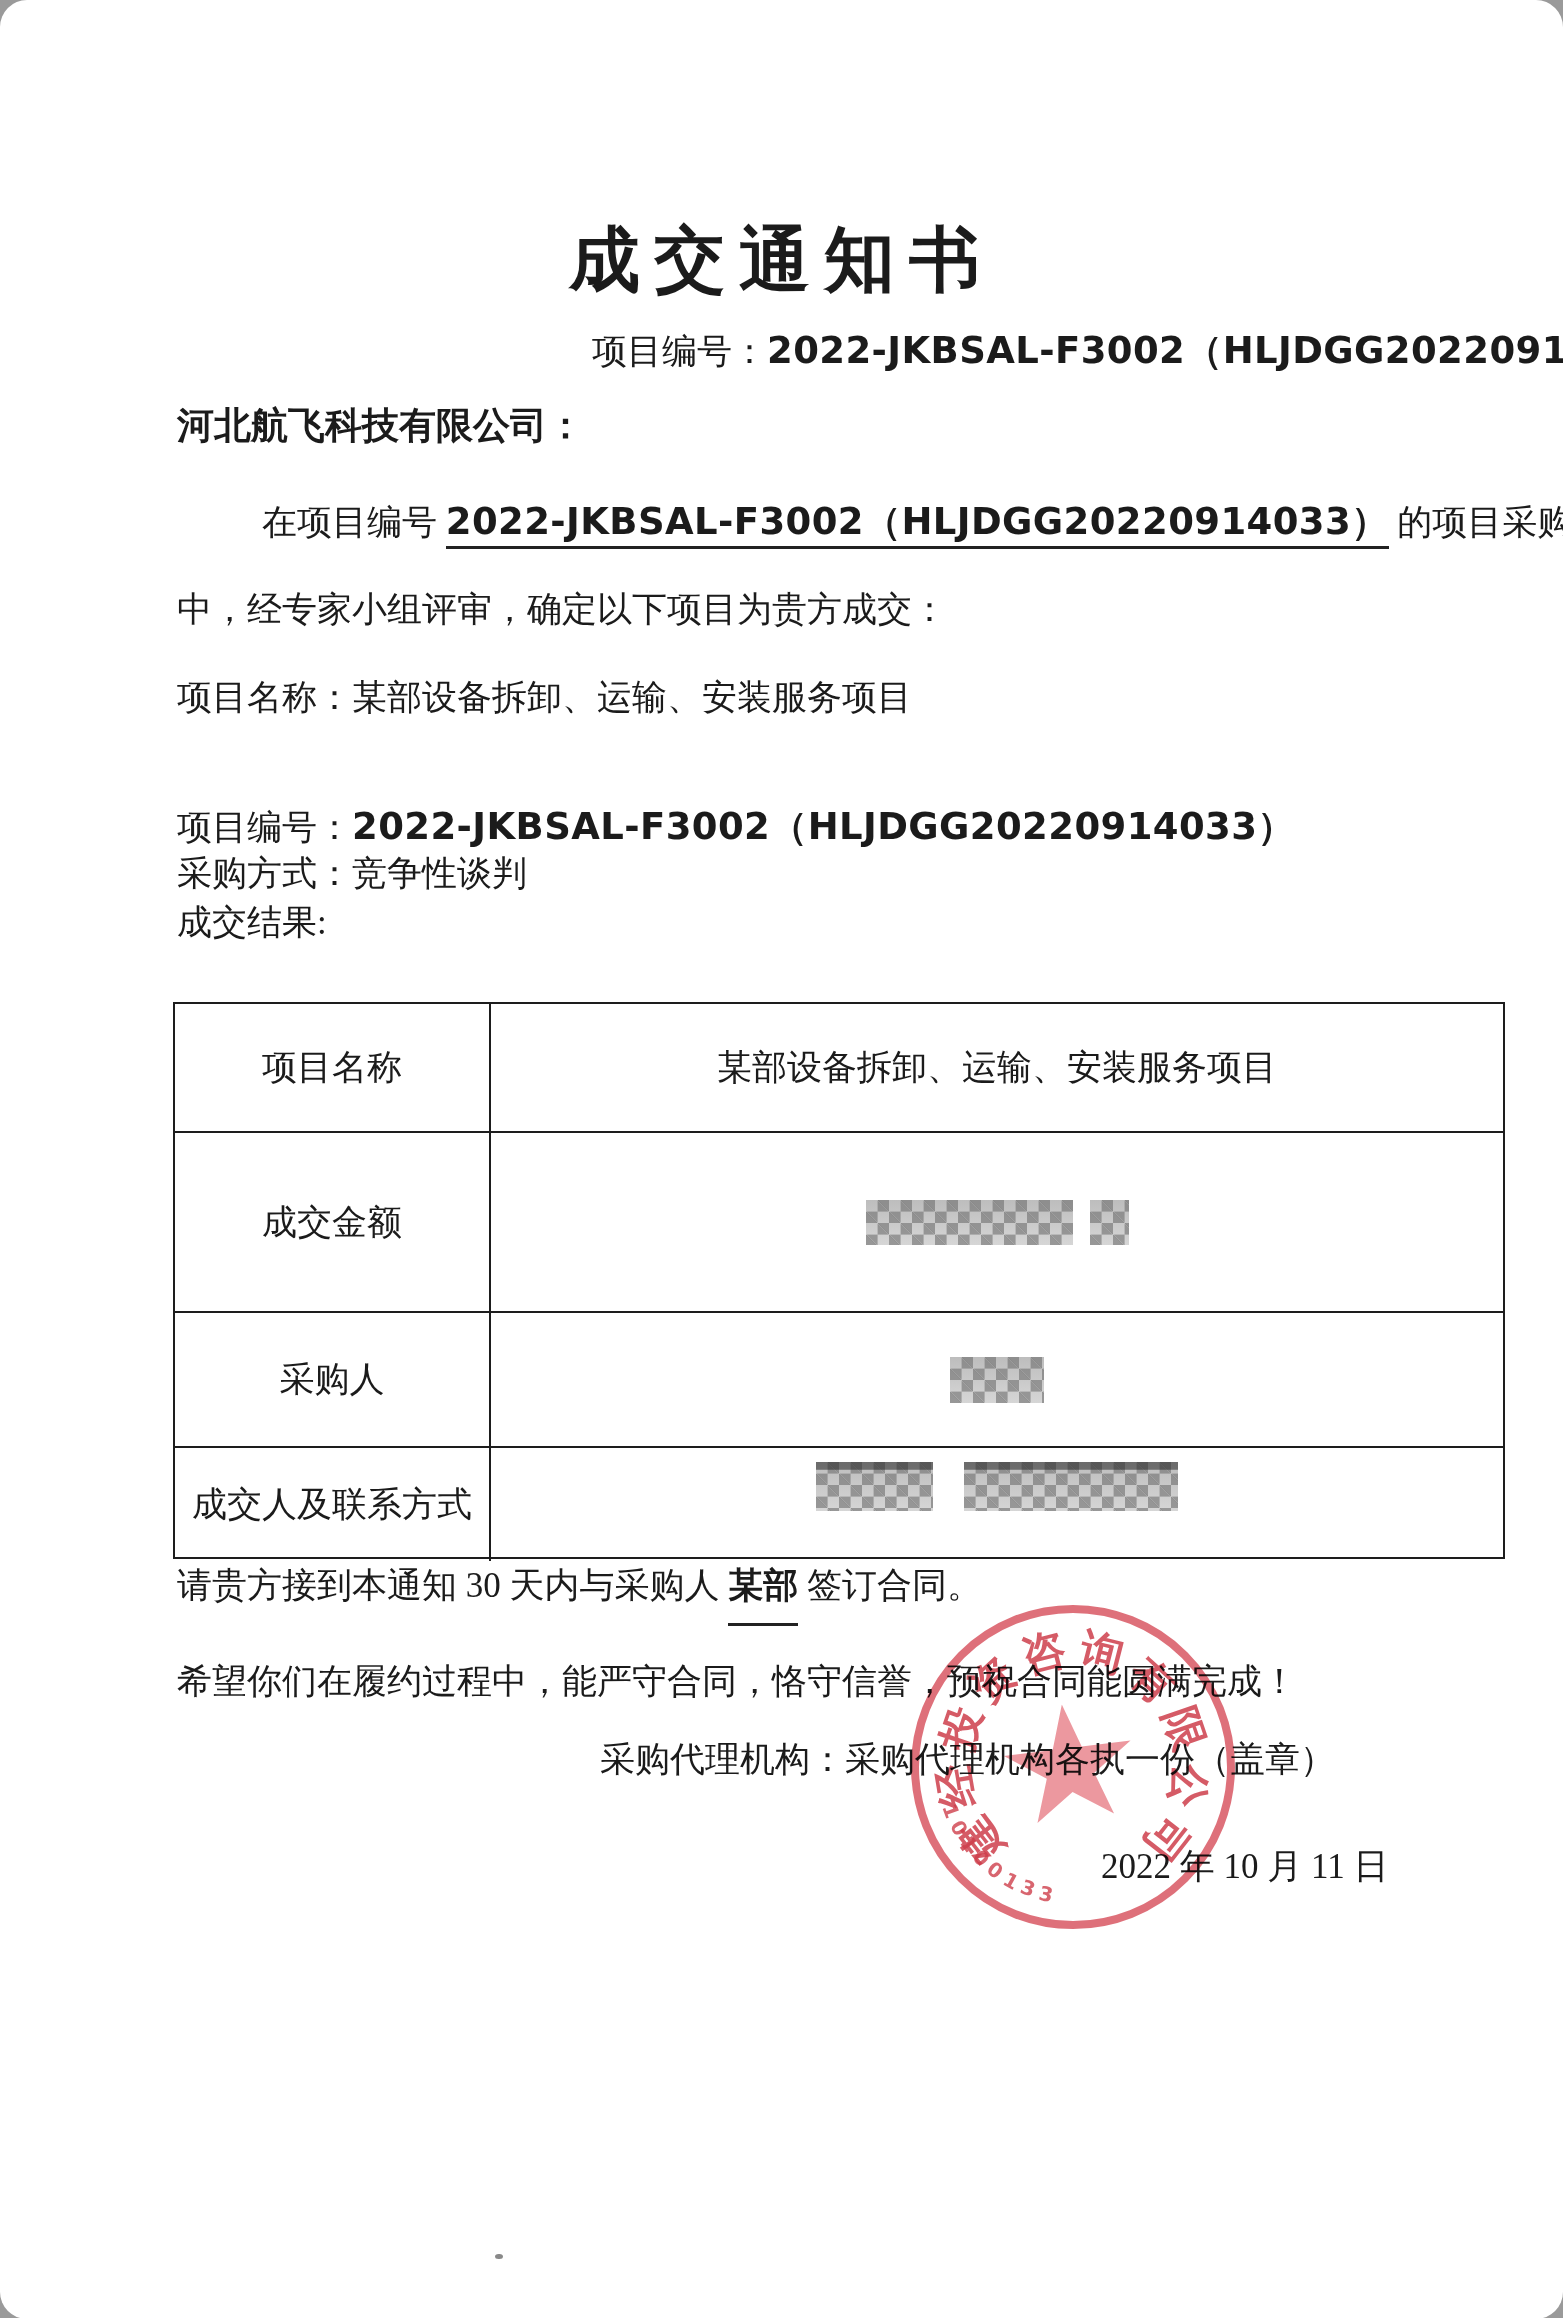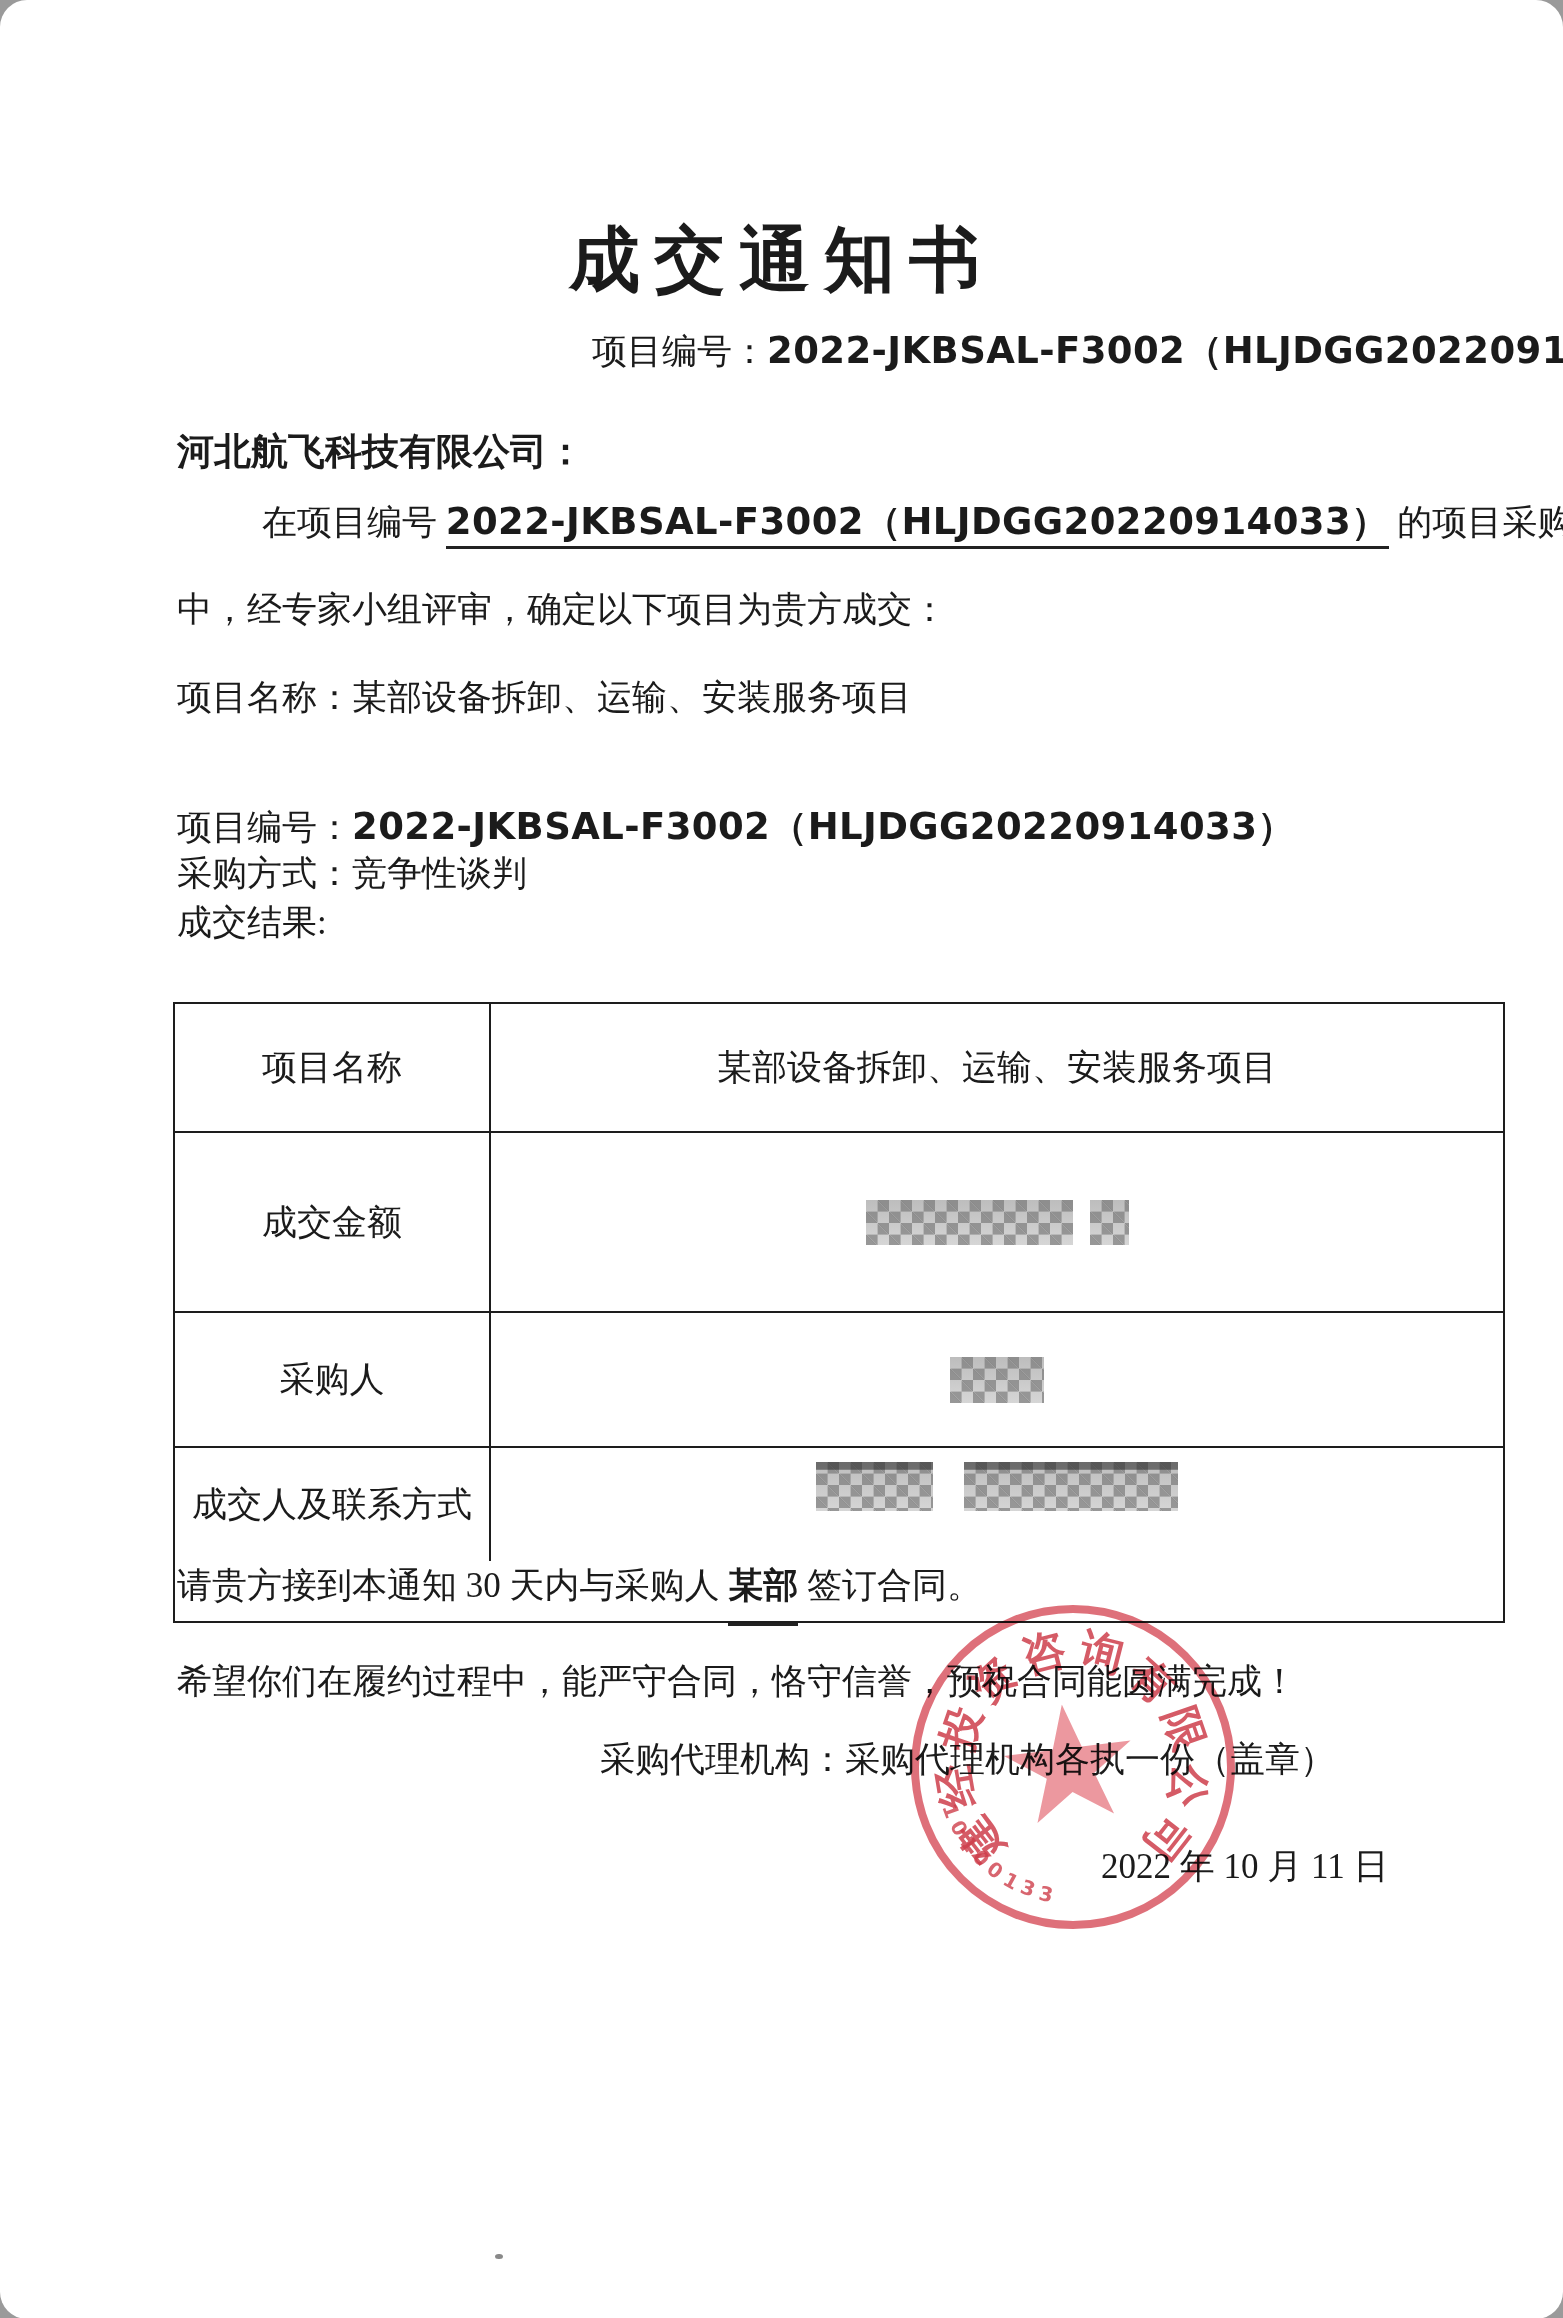--- a/index.html
+++ b/index.html
@@ -18,21 +18,21 @@
   .num{font-family:"DejaVu Sans","Liberation Sans",sans-serif;font-weight:700;letter-spacing:0.4px;}
   .title{
     position:absolute;top:213px;left:0;width:100%;
     text-align:center;font-size:71px;font-weight:700;letter-spacing:14px;
   }
   .u-num{border-bottom:3.9px solid #222;padding-bottom:3.1px;}
   .u-buyer{font-weight:700;border-bottom:3.1px solid #222;padding-bottom:18px;}
 
   
   .result-table{
-    position:absolute;left:173px;top:1002px;width:1332px;height:621px;
+    position:absolute;left:173px;top:1002px;width:1332px;height:557px;
     display:grid;grid-template-columns:316px 1fr;grid-template-rows:129px 180px 135px 113px;
     border:2.3px solid #1d1d1d;box-sizing:border-box;
   }
   .cell{
     display:flex;align-items:center;justify-content:center;
     border-right:2.3px solid #1d1d1d;border-bottom:2.3px solid #1d1d1d;
     box-sizing:border-box;font-size:35px;
   }
   .cell.last-row{border-bottom:none;}
   .cell.value{border-right:none;}
@@ -81,21 +81,21 @@
 <body>
 
 <div class="page">
 
   <div class="title">成交通知书</div>
 
   <div class="line" style="top:327px;left:592px;">
     <span>项目编号：</span><span class="num" style="font-size:37px;">2022-JKBSAL-F3002（HLJDGG20220914033）</span>
   </div>
 
-  <div class="line bold" style="top:402px;left:177px;font-size:37px;margin-top:26px;">河北航飞科技有限公司：</div>
+  <div class="line bold" style="top:402px;left:177px;font-size:37px;">河北航飞科技有限公司：</div>
 
   <div class="line" style="top:498px;left:262px;">
     <span>在项目编号 </span><span class="num u-num" style="font-size:37px;">2022-JKBSAL-F3002（HLJDGG20220914033）</span><span> 的项目采购</span>
   </div>
 
   <div class="line" style="top:587px;left:177px;">中，经专家小组评审，确定以下项目为贵方成交：</div>
 
   <div class="line" style="top:675px;left:177px;">
     <span>项目名称：</span><span>某部设备拆卸、运输、安装服务项目</span>
   </div>

